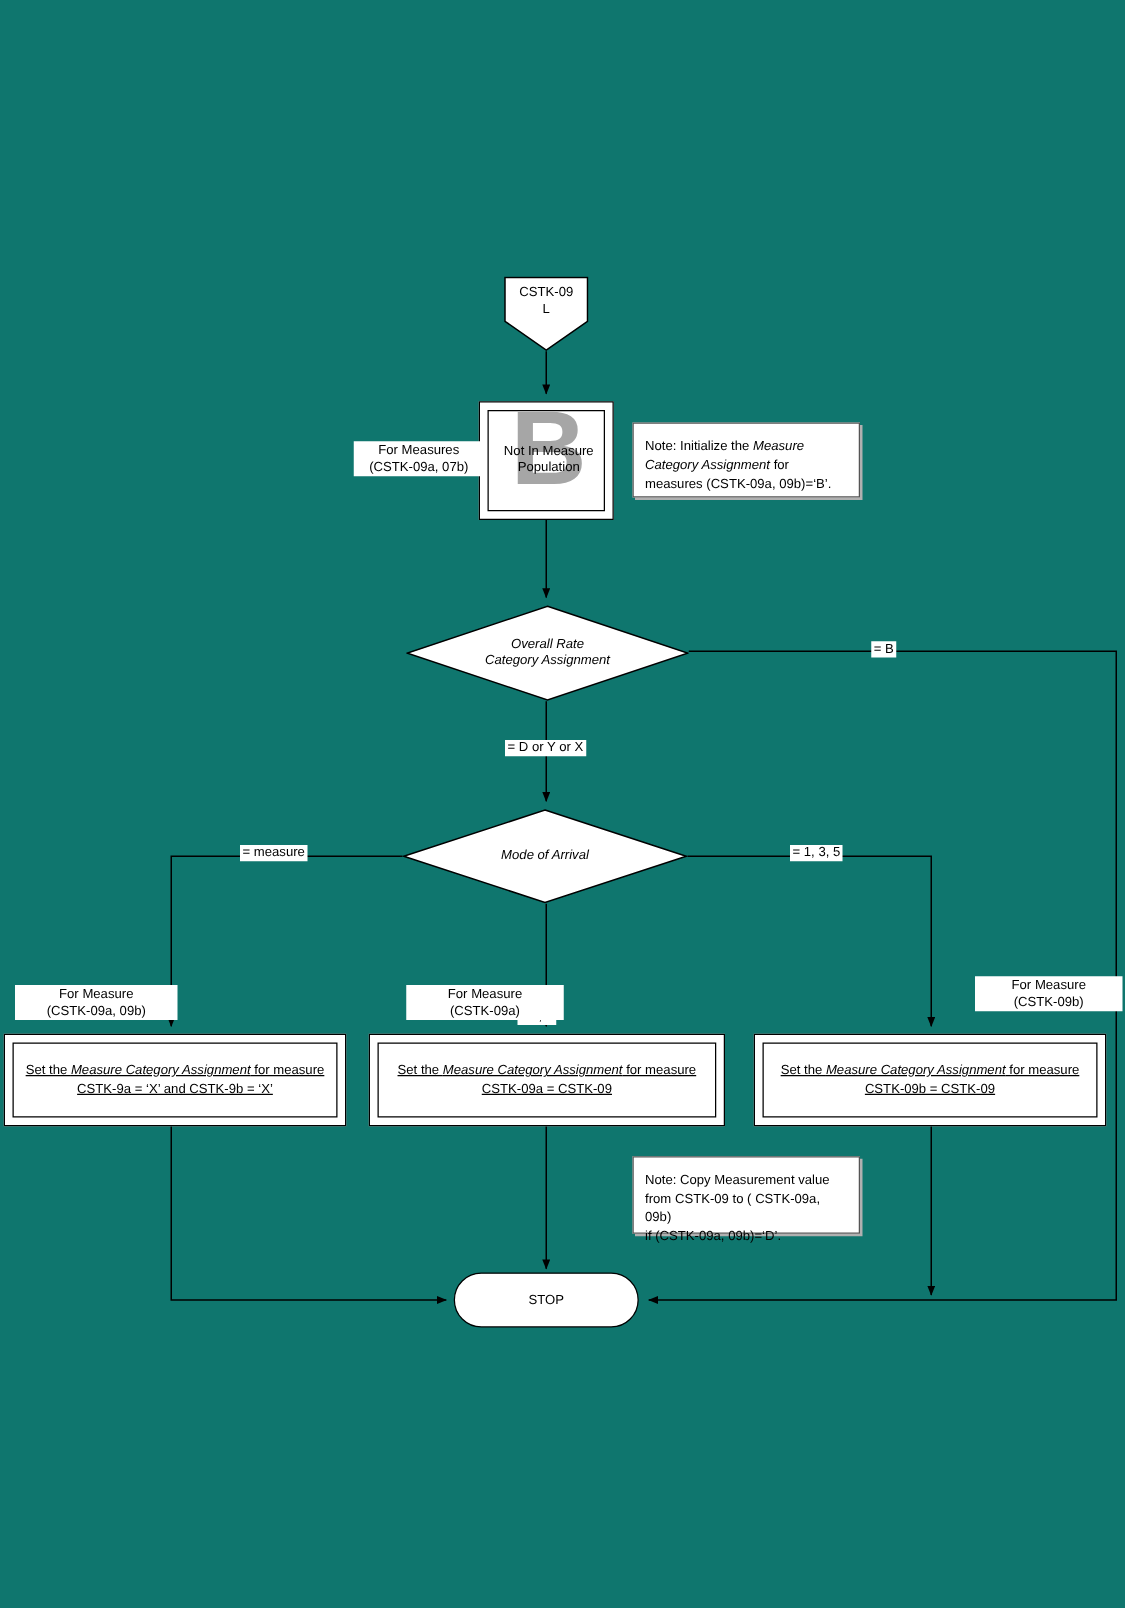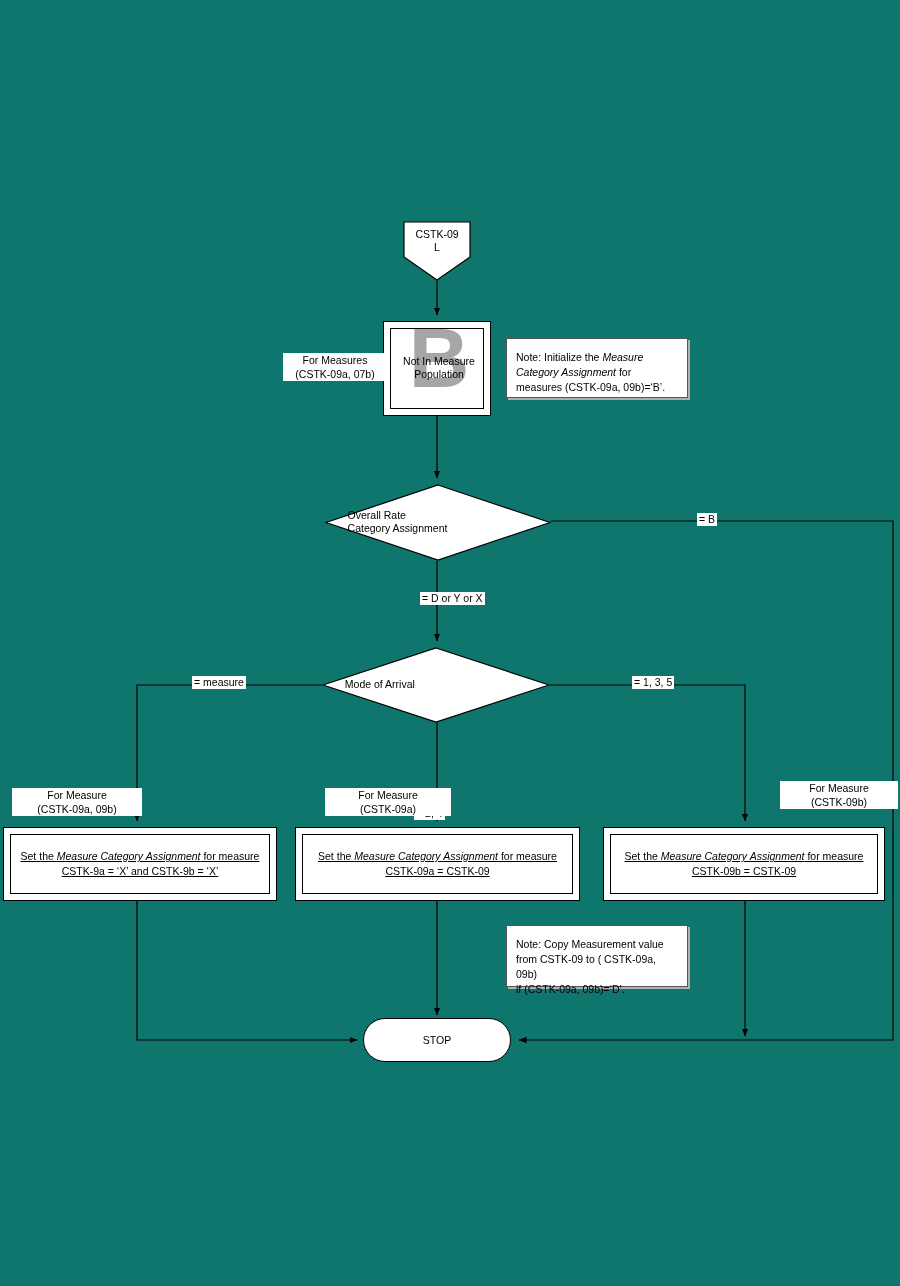--- a/index.html
+++ b/index.html
@@ -98,21 +98,22 @@
   .diamond .dshape {
     position: absolute;
     left: 0; top: 0;
     width: 100%;
     height: 100%;
   }
   .diamond .label {
     position: absolute;
     left: 10%;
     width: 80%;
-    text-align: left;
+    text-align: center;
+    font-style: italic;
     font-size: 10.5px;
     line-height: 13px;
     white-space: pre-line;
   }
   #decision-overall-rate {
     left: 325px;
     top: 484px;
     width: 226px;
     height: 77px;
   }
@@ -193,21 +194,21 @@
     background: #fff;
     padding: 0 2px;
     white-space: nowrap;
   }
   #annot-for-measures-top { left: 283px; top: 353px; width: 104px; text-align: center; }
   #annot-for-measure-left { left: 12px;  top: 788px; width: 130px; text-align: center; }
   #annot-for-measure-mid  { left: 325px; top: 788px; width: 126px; text-align: center; }
   #annot-for-measure-right{ left: 780px; top: 781px; width: 118px; text-align: center; }
 
   #edge-label-b        { left: 697px; top: 513px; }
-  #edge-label-dyx      { left: 420px; top: 592px; }
+  #edge-label-dyx      { left: 404px; top: 592px; }
   #edge-label-missing  { left: 192px; top: 676px; }
   #edge-label-135      { left: 632px; top: 676px; }
   #edge-label-24       { left: 414px; top: 807px; }
 </style>
 </head>
 <body>
 
 <div id="flowchart-root">
 
   <svg class="fc-lines" viewBox="0 0 900 1286" xmlns="http://www.w3.org/2000/svg">

